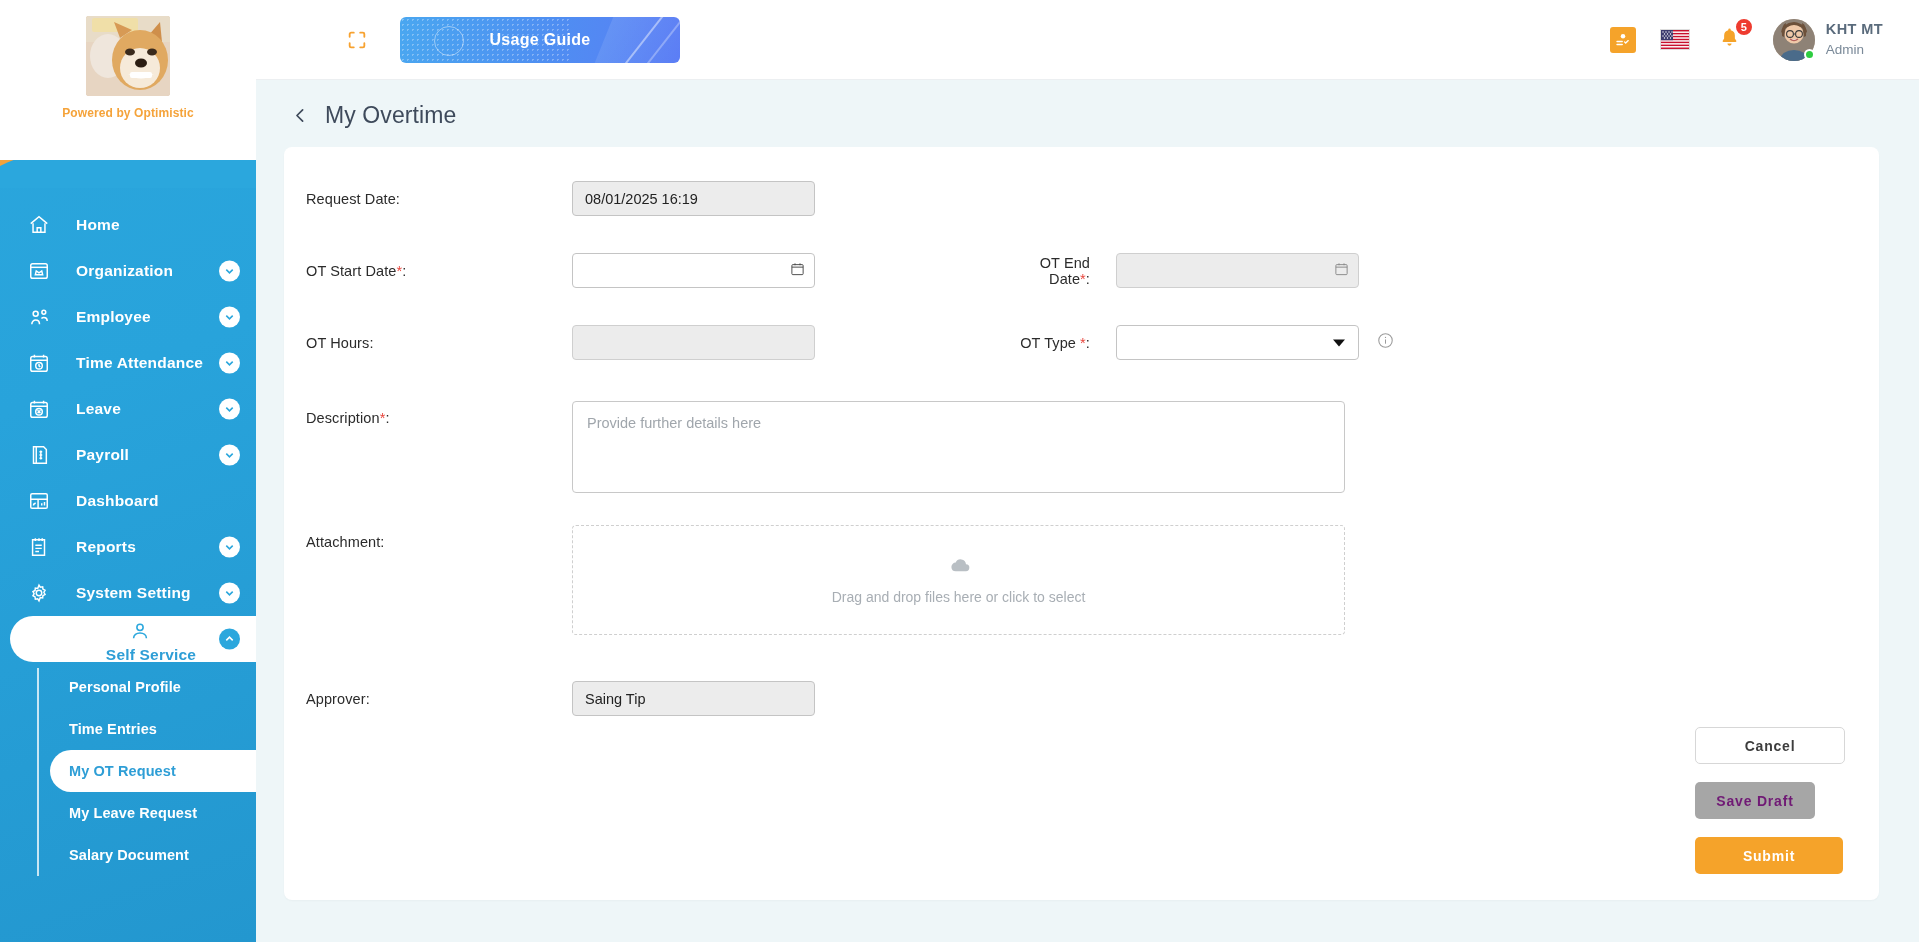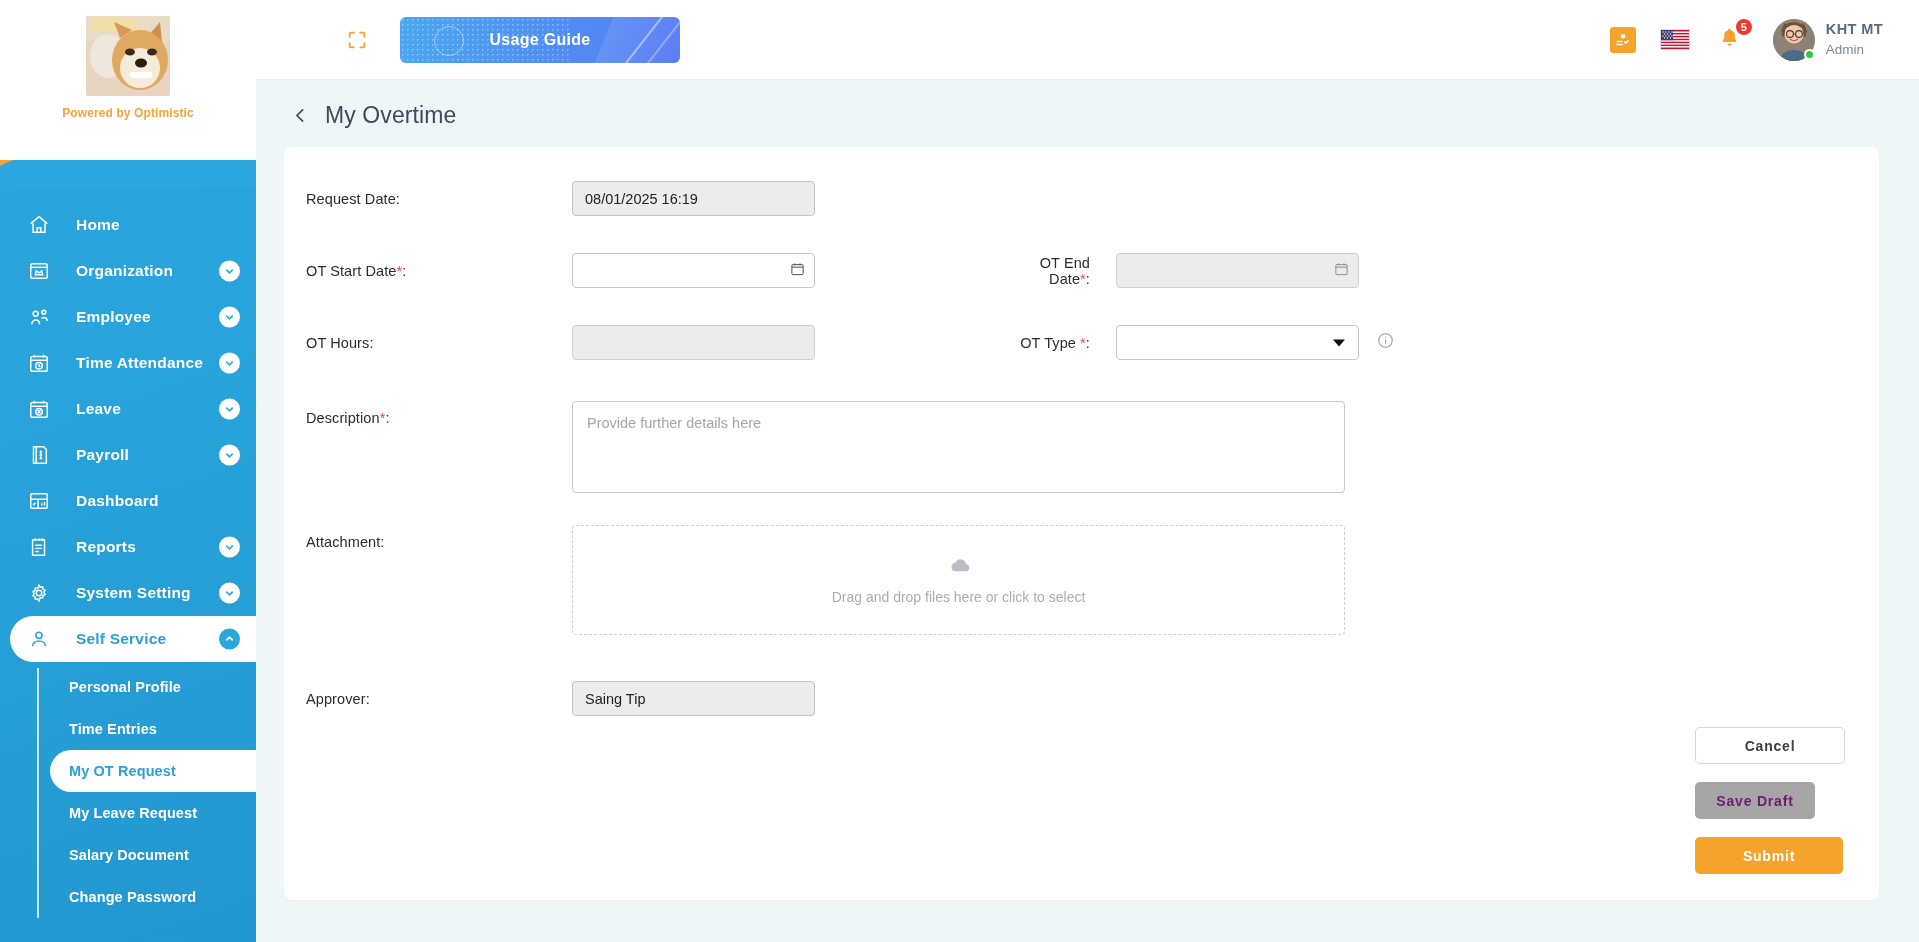--- a/index.html
+++ b/index.html
@@ -42,21 +42,21 @@
   .nav-item .nav-icon {
     width: 30px; display: flex; align-items: center; justify-content: center;
     flex: 0 0 30px;
   }
   .nav-item .nav-label {
     margin-left: 22px; font-size: 15.5px; font-weight: 700; letter-spacing: .2px;
     white-space: nowrap;
   }
   .nav-item.active {
     background: #ffffff; border-radius: 26px 0 0 26px;
-    margin-right: 0; color: #2ba7dd;
+    margin-right: 0; color: #2ba7dd; flex-direction: column;
   }
   .nav-item.active .nav-label { color: #2e9ed6; }
   .chev {
     position: absolute; right: 16px; top: 50%; transform: translateY(-50%);
     width: 21px; height: 21px; border-radius: 50%;
     background: #ffffff; display: flex; align-items: center; justify-content: center;
   }
   .nav-item.active .chev { background: #2ba7dd; }
 
   .submenu { position: relative; z-index: 4; padding-left: 0; margin-top: 4px; }
@@ -410,23 +410,20 @@
           <span>Time Entries</span>
         </div>
         <div class="sub-item active">
           <span>My OT Request</span>
         </div>
         <div class="sub-item">
           <span>My Leave Request</span>
         </div>
         <div class="sub-item">
           <span>Salary Document</span>
-        </div>
-        <div class="sub-item">
-          <span>Change Password</span>
         </div>
       </div>
     </nav>
   </aside>
 
   <section class="main">
 
     <header class="topbar">
       <div class="icon-btn hamburger">
         <div>

